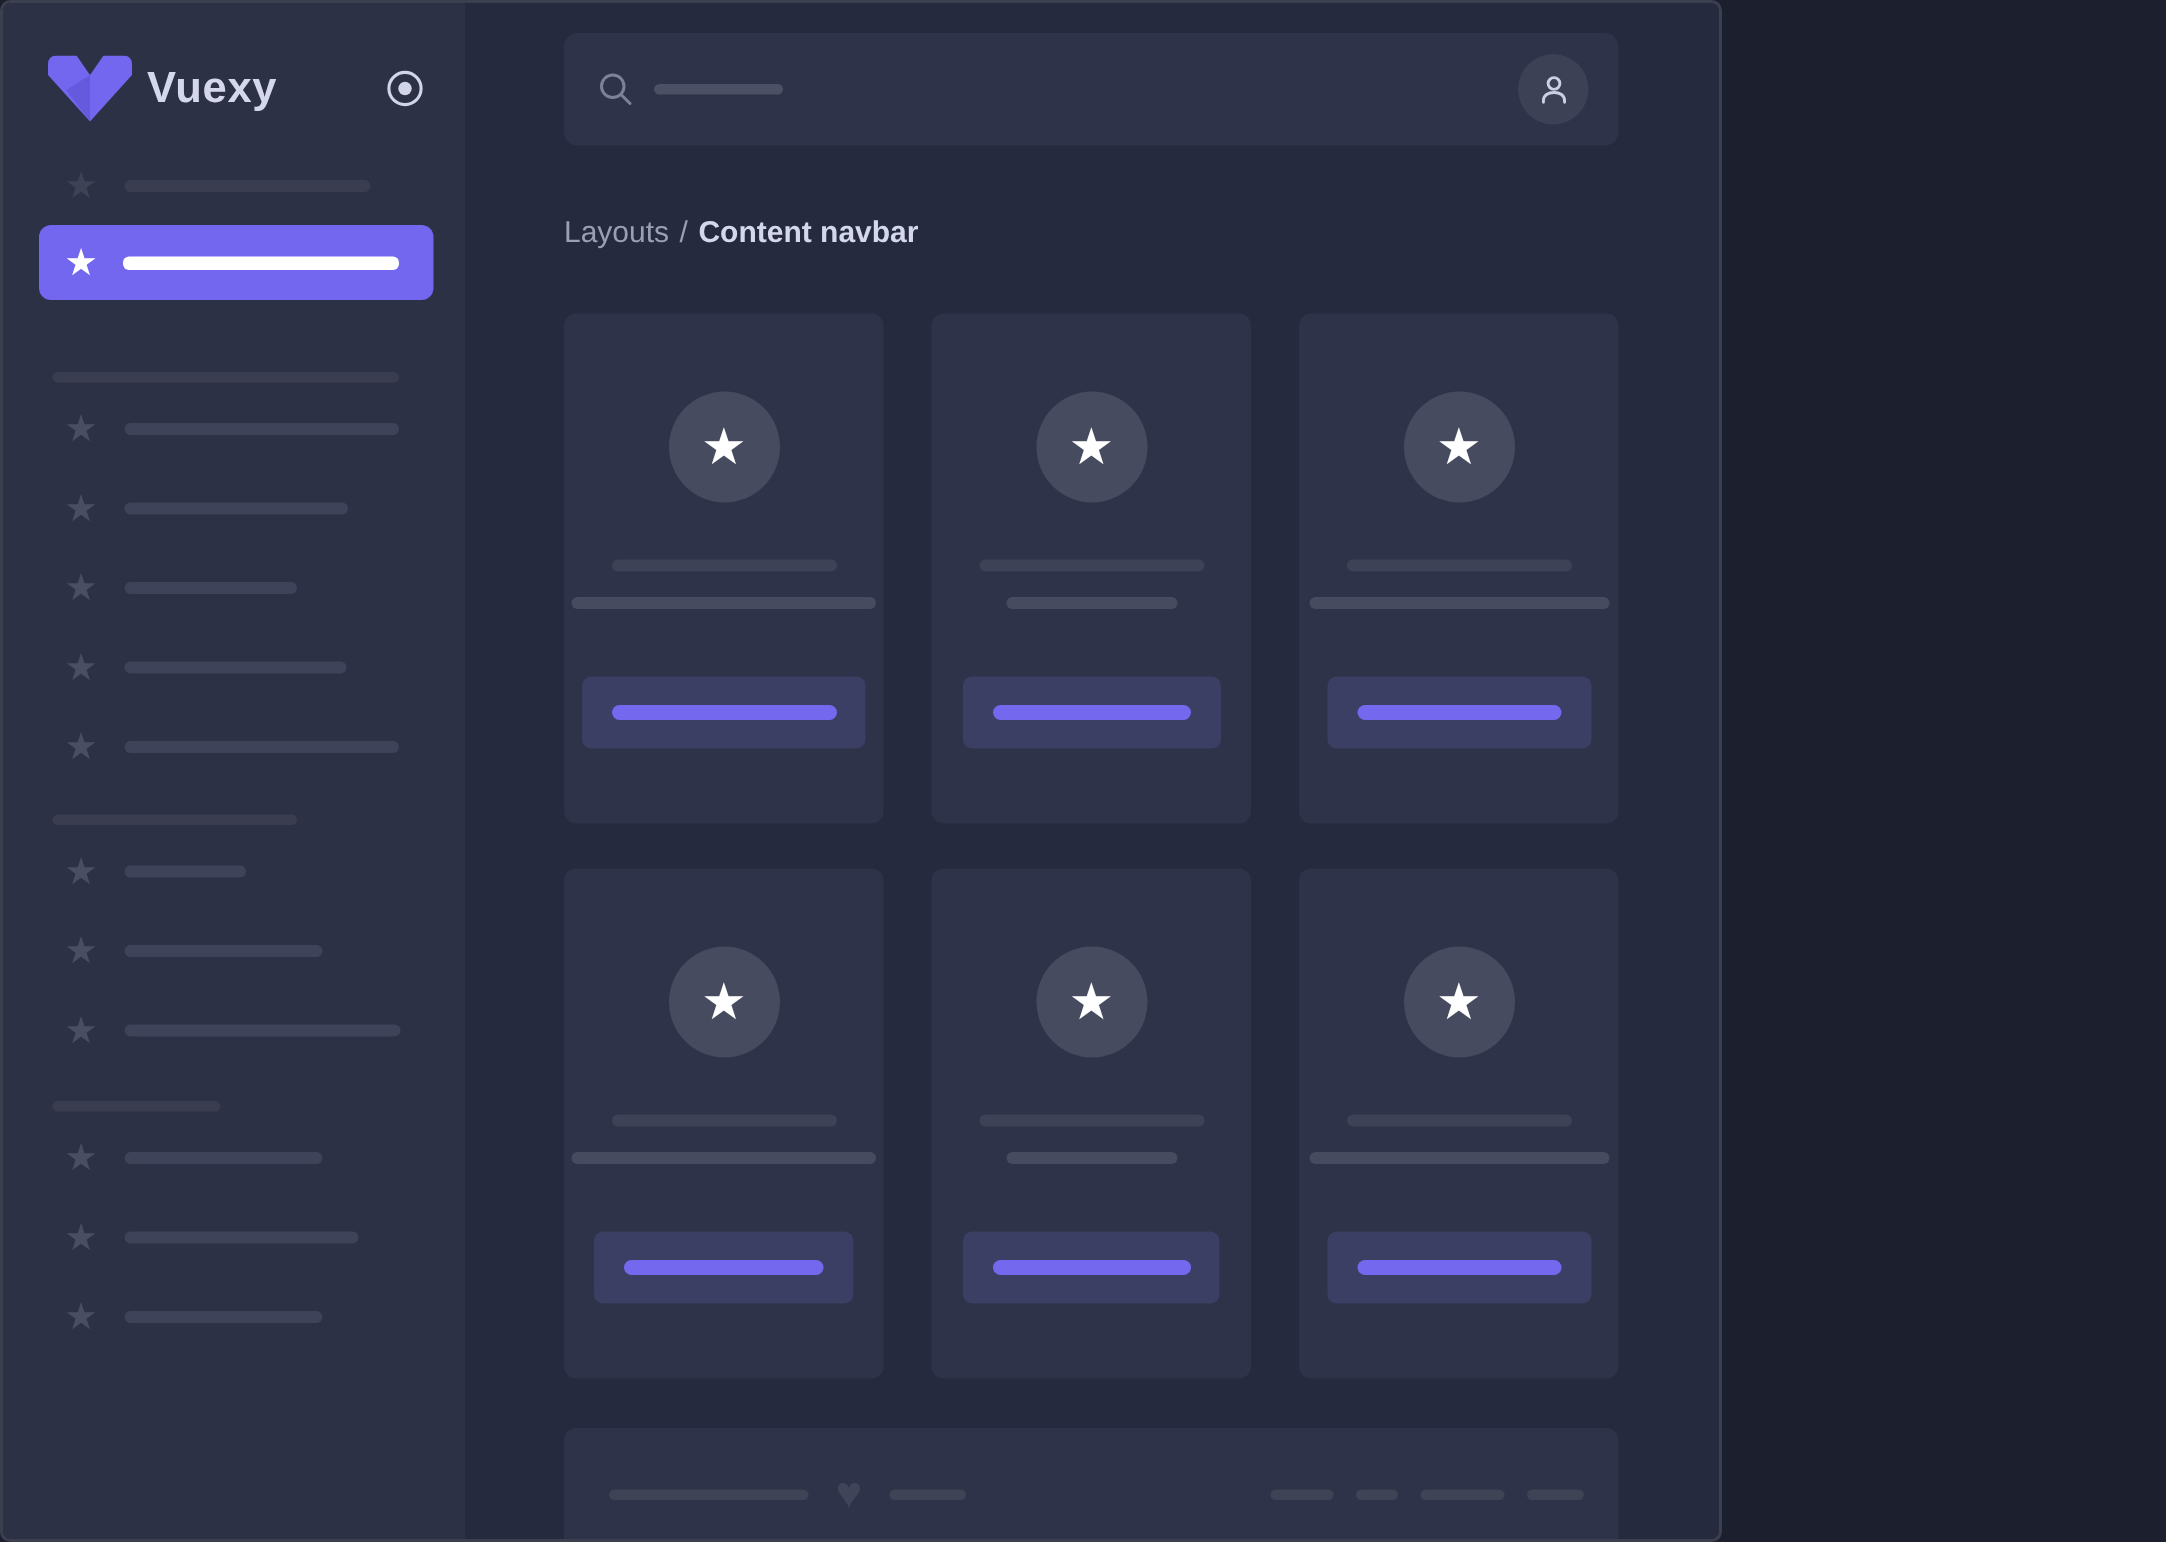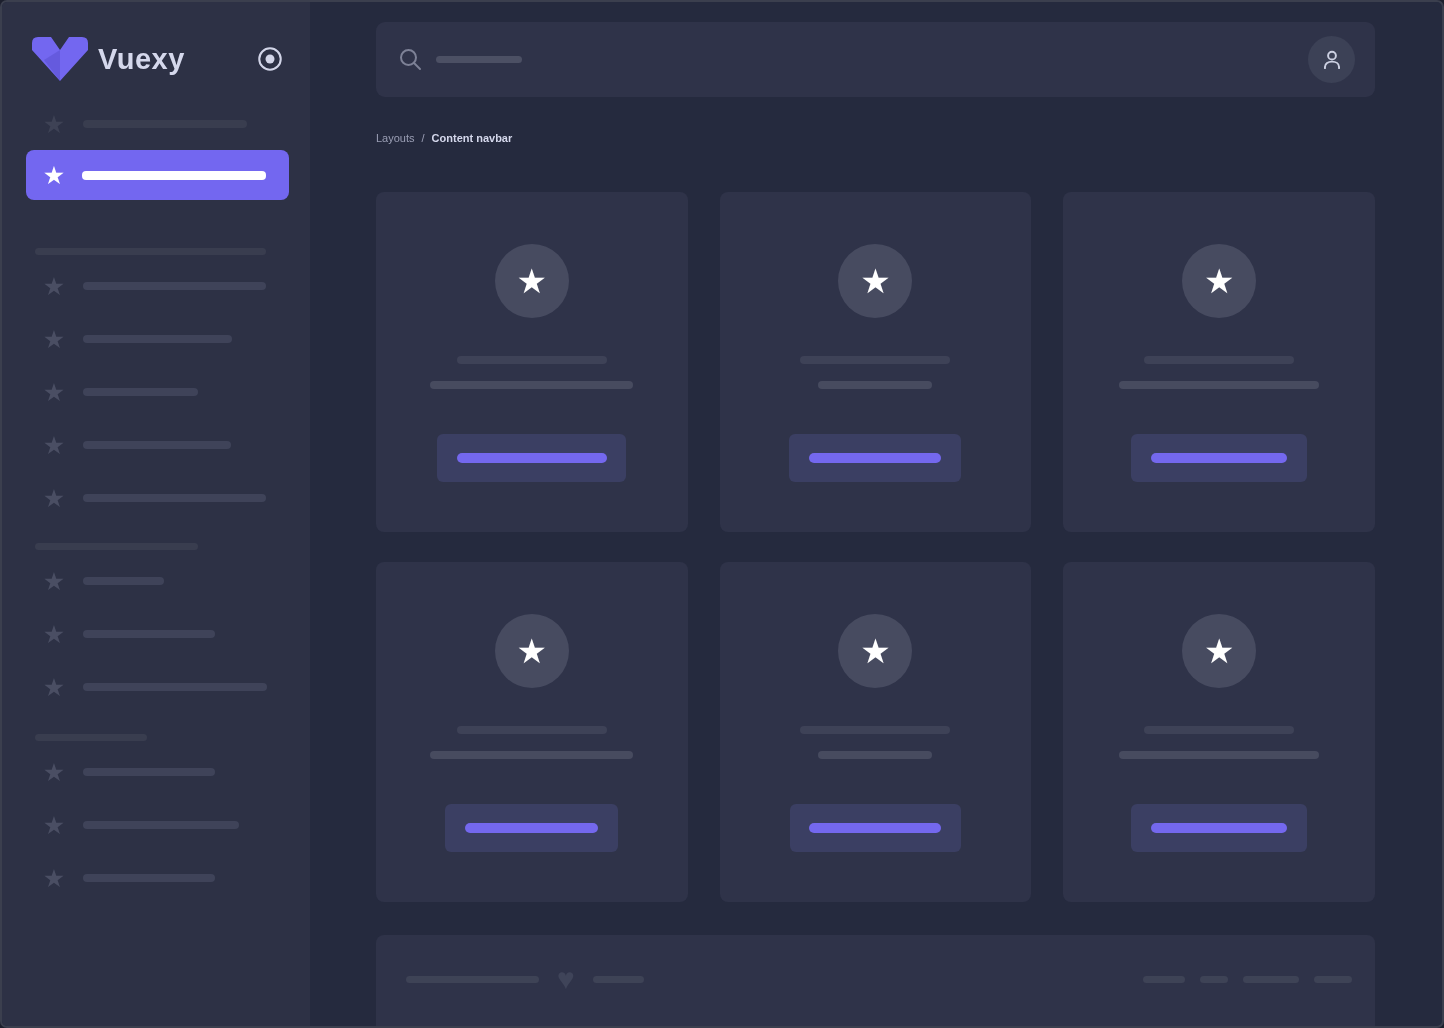--- a/index.html
+++ b/index.html
@@ -9,21 +9,21 @@
     --circle-bg:#474b60; --star-gray:#4a4e63; --star-dim:#3e4255;
     --text-light:#d5d8ec; --text-muted:#9b9fb5; --icon-light:#ccd0e2; --icon-muted:#7d8196;
     --avatar-bg:#3c4156; --white:#ffffff;
   }
   *{margin:0;padding:0;box-sizing:border-box;}
   body{
     font-family:"Liberation Sans",sans-serif;
     background:#1c1f2d; width:1444px; height:1028px; overflow:hidden;
   }
   .screen{
-    width:1444px;height:1028px;border:2px solid var(--frame-border);border-radius:7px;
+    width:1148px;height:1028px;border:2px solid var(--frame-border);border-radius:7px;
     background:var(--body-bg);display:flex;overflow:hidden;
   }
   
   .sidebar{width:308px;flex-shrink:0;background:var(--sidebar-bg);padding-top:38px;overflow:hidden;}
   .sidebar-header{display:flex;align-items:center;height:38px;padding:0 26px 0 30px;}
   .logo{display:flex;align-items:center;}
   .logo svg{width:56px;height:44px;display:block;}
   .logo-title{color:var(--text-light);font-size:29px;font-weight:700;letter-spacing:.5px;margin-left:10px;}
   .pin-toggle{margin-left:auto;width:28px;height:28px;cursor:pointer;display:flex;align-items:center;justify-content:center;}
   .nav{margin-top:0;}
@@ -47,21 +47,21 @@
     height:75px;background:var(--card-bg);border-radius:9px;
     display:flex;align-items:center;padding:0 20px 0 22px;
   }
   .search-zone{display:flex;align-items:center;flex:1;cursor:text;}
   .search-zone svg{display:block;}
   .search-bar{width:86px;height:7px;border-radius:3.5px;background:#4c5064;margin-left:12px;}
   .avatar{
     width:47px;height:47px;border-radius:50%;background:var(--avatar-bg);
     display:flex;align-items:center;justify-content:center;cursor:pointer;
   }
-  .breadcrumb{margin-top:30px;font-size:11px;line-height:22px;color:var(--text-muted);}
+  .breadcrumb{margin-top:47px;font-size:20px;line-height:22px;color:var(--text-muted);}
   .breadcrumb .sep{margin:0 7px;}
   .breadcrumb .current{color:var(--text-light);font-weight:700;}
   .grid{margin-top:43px;display:grid;grid-template-columns:repeat(3,1fr);gap:30px 32px;}
   .card{
     height:340px;background:var(--card-bg);border-radius:8px;
     display:flex;flex-direction:column;align-items:center;
   }
   .badge{
     width:74px;height:74px;border-radius:50%;background:var(--circle-bg);
     margin-top:52px;display:flex;align-items:center;justify-content:center;

